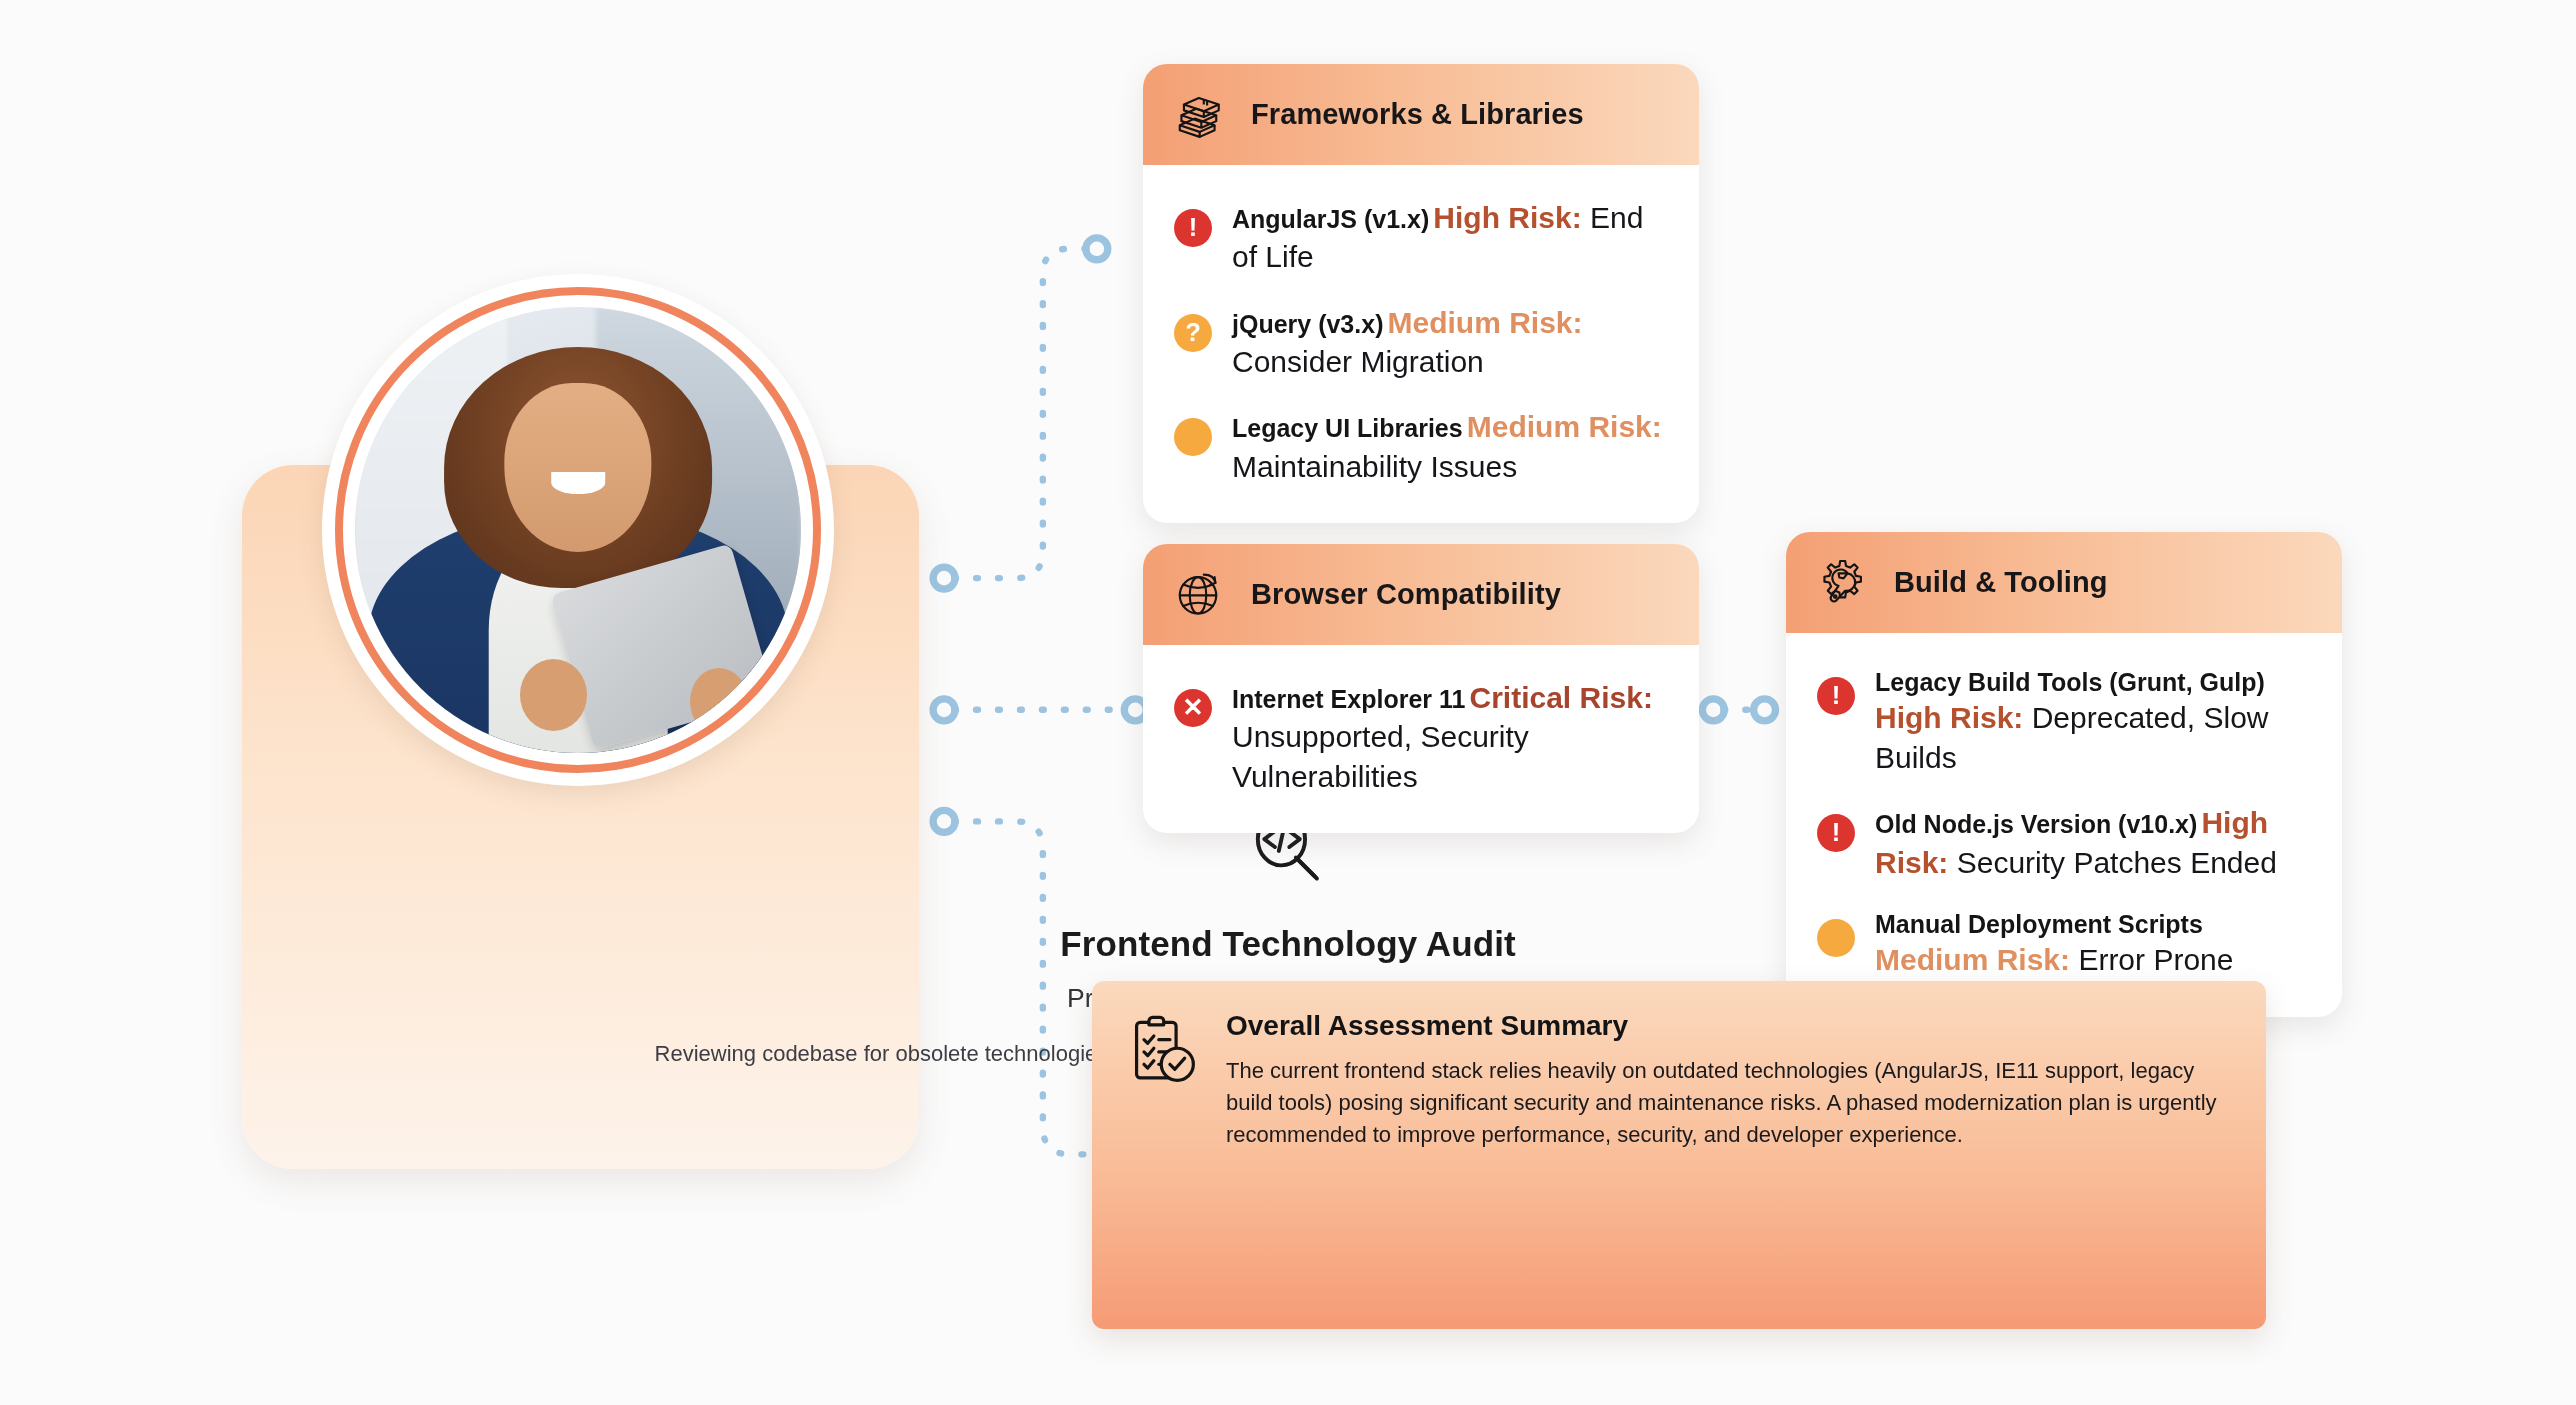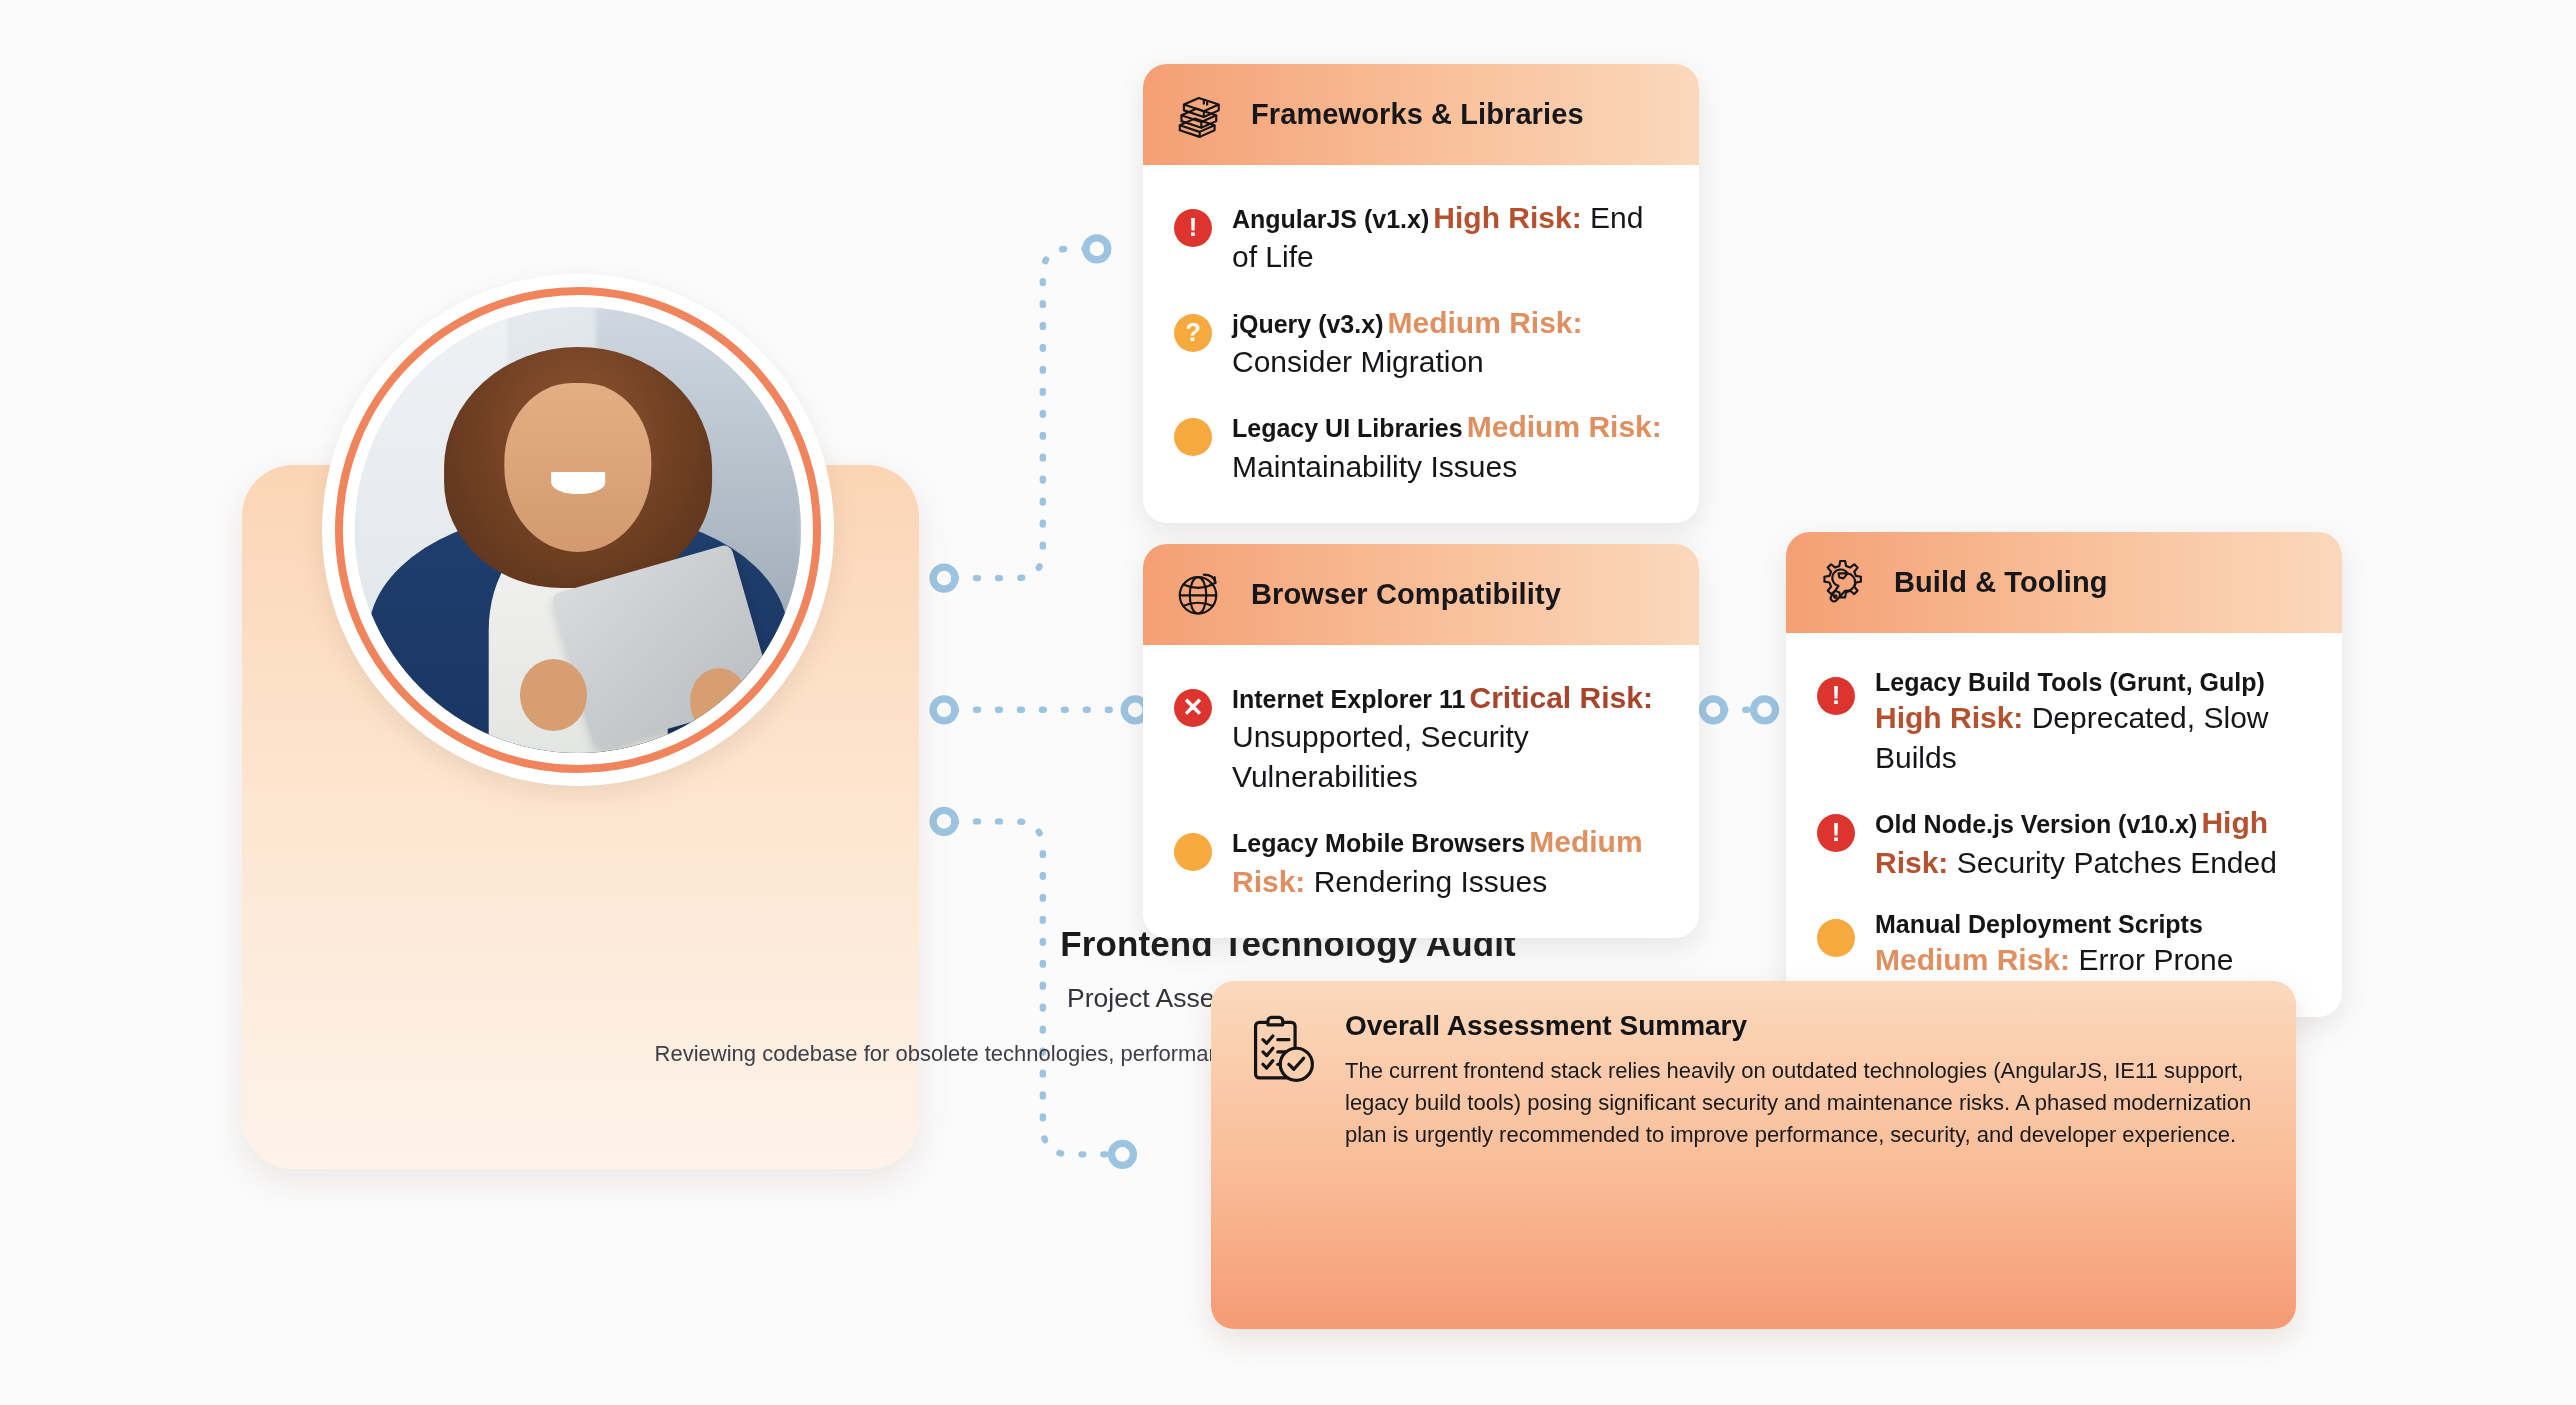--- a/index.html
+++ b/index.html
@@ -112,22 +112,22 @@
   .lvl.critical{ color:#a8442c; }
   .lvl.medium{ color:#e09060; }
 
   
   #card-frameworks{ left:1143px; top:64px; width:556px; }
   #card-browser{   left:1143px; top:544px; width:556px; }
   #card-build{     left:1786px; top:532px; width:556px; }
 
   
   #summary{
-    position:absolute; left:1211px; top:981px; width:1085px; height:348px;
-    border-radius:23px;
+    position:absolute; left:1092px; top:981px; width:1174px; height:348px;
+    border-radius:12px;
     background:linear-gradient(180deg,#fbd9bd 0%,#f9bc97 55%,#f59b75 100%);
     box-shadow:0 11px 29px rgba(120,90,70,.15);
     padding:29px 35px 25.6px 31px;
   }
   .sum-top{ display:flex; gap:24px; align-items:flex-start; }
   .sum-title{ font-size:28px; font-weight:700; color:#141416; margin-bottom:12.8px; }
   .sum-body{ font-size:22px; line-height:1.47; color:#1a1a1d; }
   .sum-btn{
     display:block; width:100%; margin-top:24px; border:0;
     background:#4a8ded; color:#fff; font-size:25px;
@@ -272,30 +272,20 @@
         <span class="risk-badge critical">✕</span>
         <span class="risk-text">
           <span class="risk-name">Internet Explorer 11</span>
           <span class="risk-detail">
             <span class="lvl critical">Critical Risk:</span>
             <span>Unsupported, Security Vulnerabilities</span>
           </span>
         </span>
       </div>
 
-      <div class="risk-row">
-        <span class="risk-badge plain"></span>
-        <span class="risk-text">
-          <span class="risk-name">Legacy Mobile Browsers</span>
-          <span class="risk-detail">
-            <span class="lvl medium">Medium Risk:</span>
-            <span>Rendering Issues</span>
-          </span>
-        </span>
-      </div>
 
     </div>
   </div>
 
   <div class="card" id="card-build">
     <div class="card-head">
       <span>
         <svg class="ico" width="53" height="53" viewBox="0 0 64 64" fill="none" stroke="#141414" stroke-width="2.6" stroke-linecap="round" stroke-linejoin="round">
           <path d="M28 6 l6 0 1 6 5 2 5-4 4 4 -4 5 2 5 6 1 0 6 -6 1 -2 5 4 5 -4 4 -5 -4 -5 2 -1 6 -6 0 -1 -6 -5 -2 -5 4 -4 -4 4 -5 -2 -5 -6 -1 0 -6 6 -1 2 -5 -4 -5 4 -4 5 4 5 -2 Z"></path>
           <path d="M37 21 a10 10 0 1 0 -11 15 l-9 13 a4 4 0 0 0 6 5 l11 -12 a10 10 0 0 0 3 -21 l-5 6 -5 -1 -1 -5 Z"></path>

